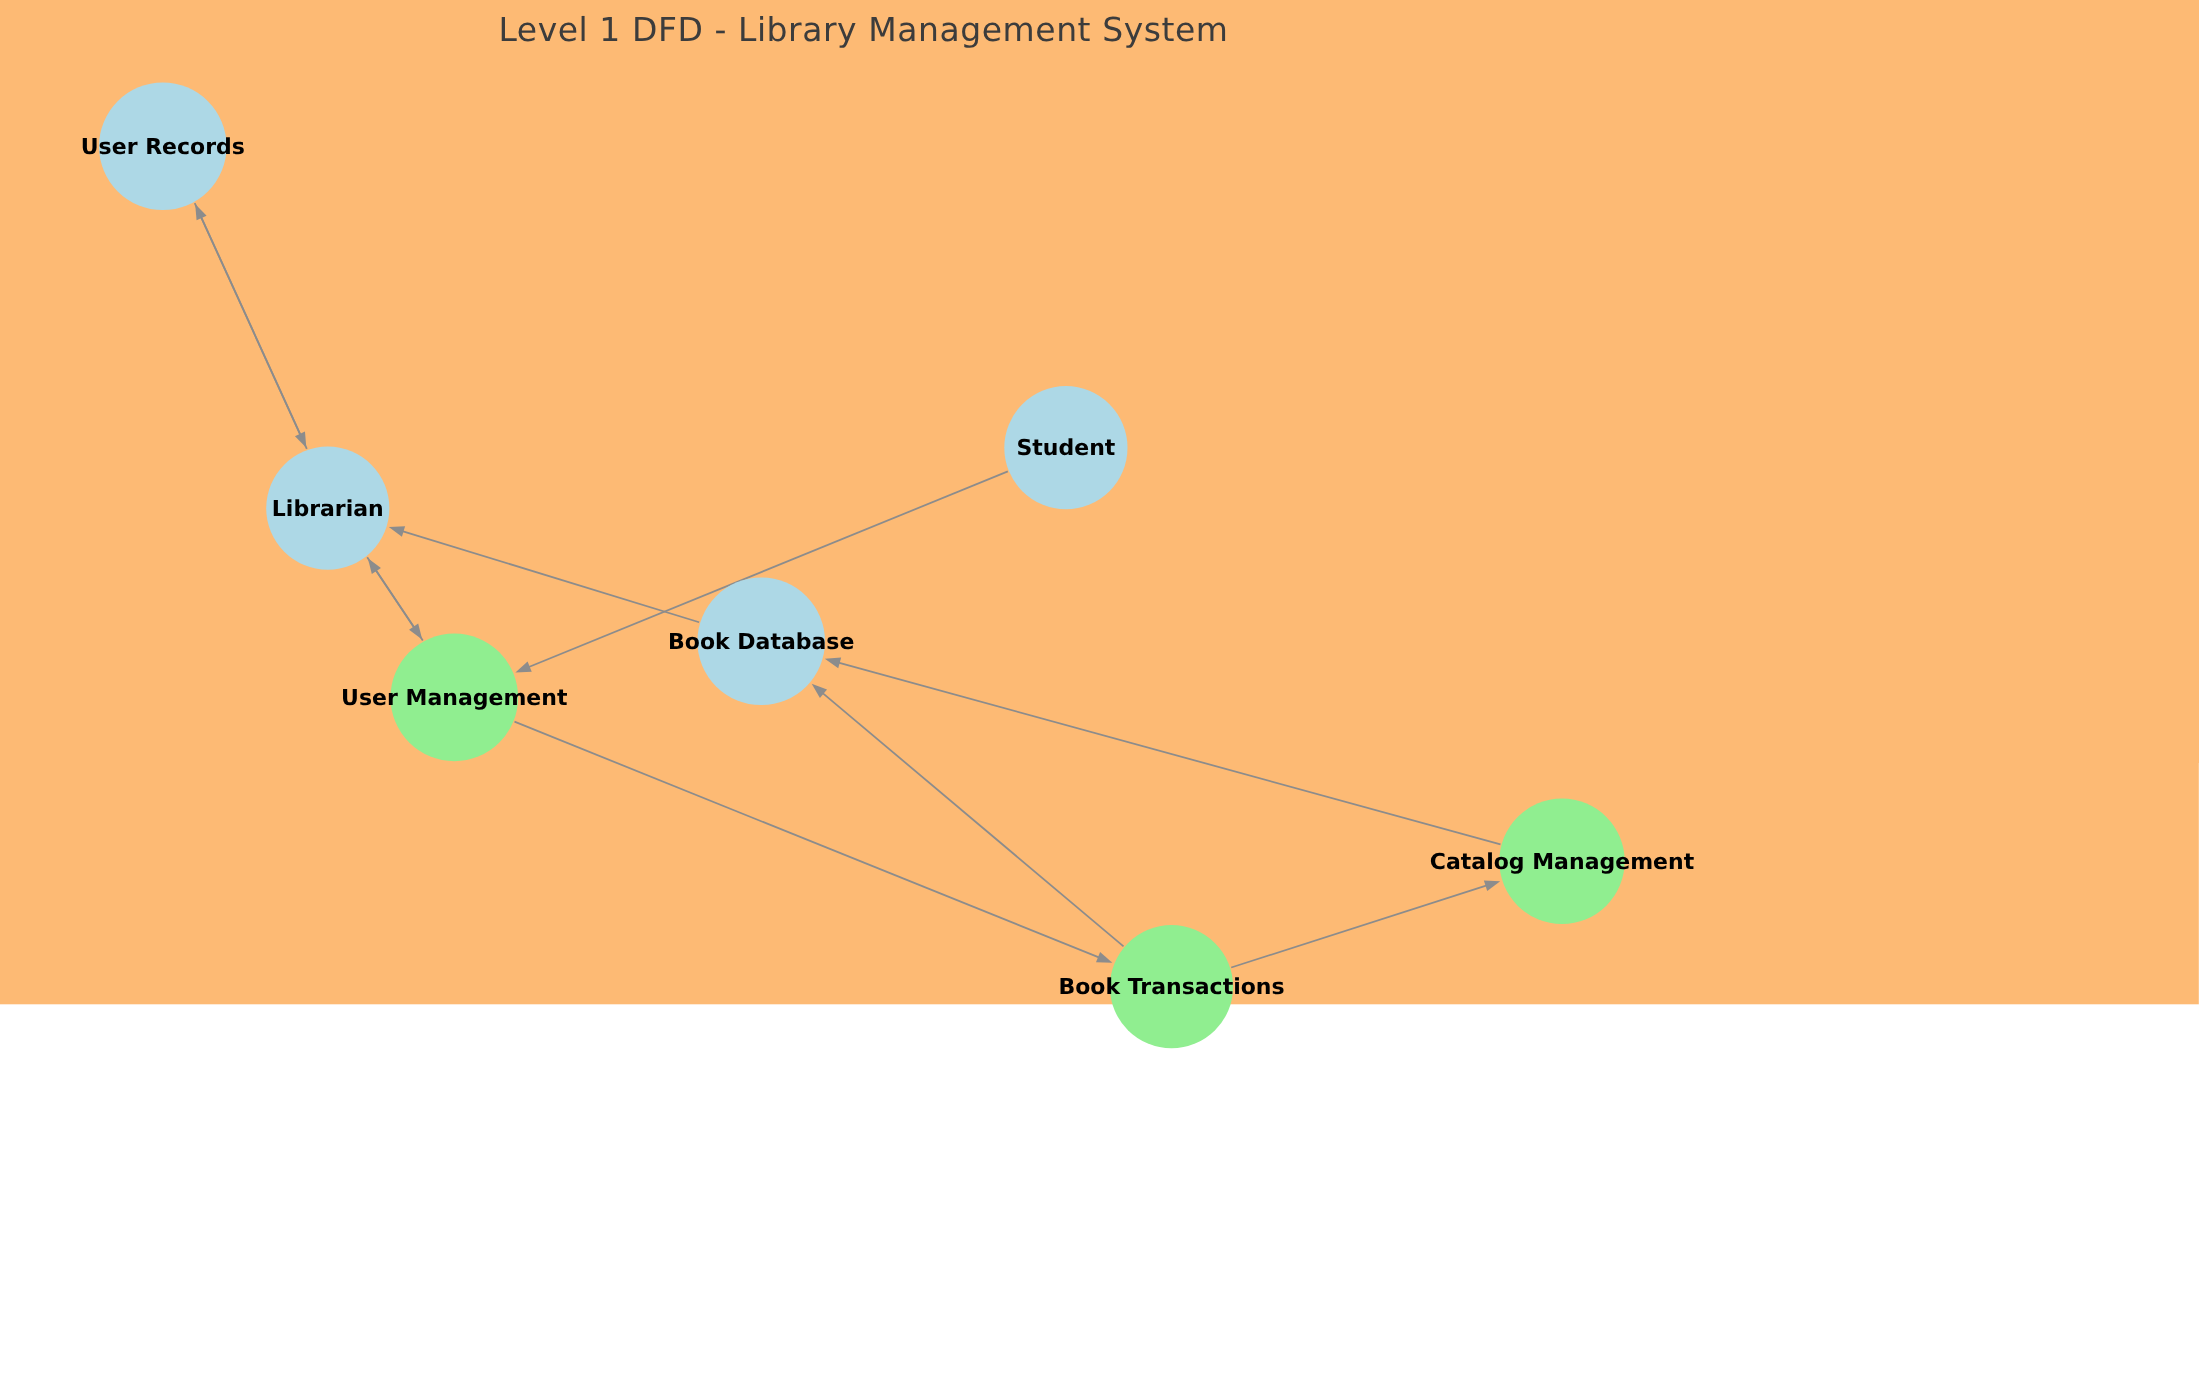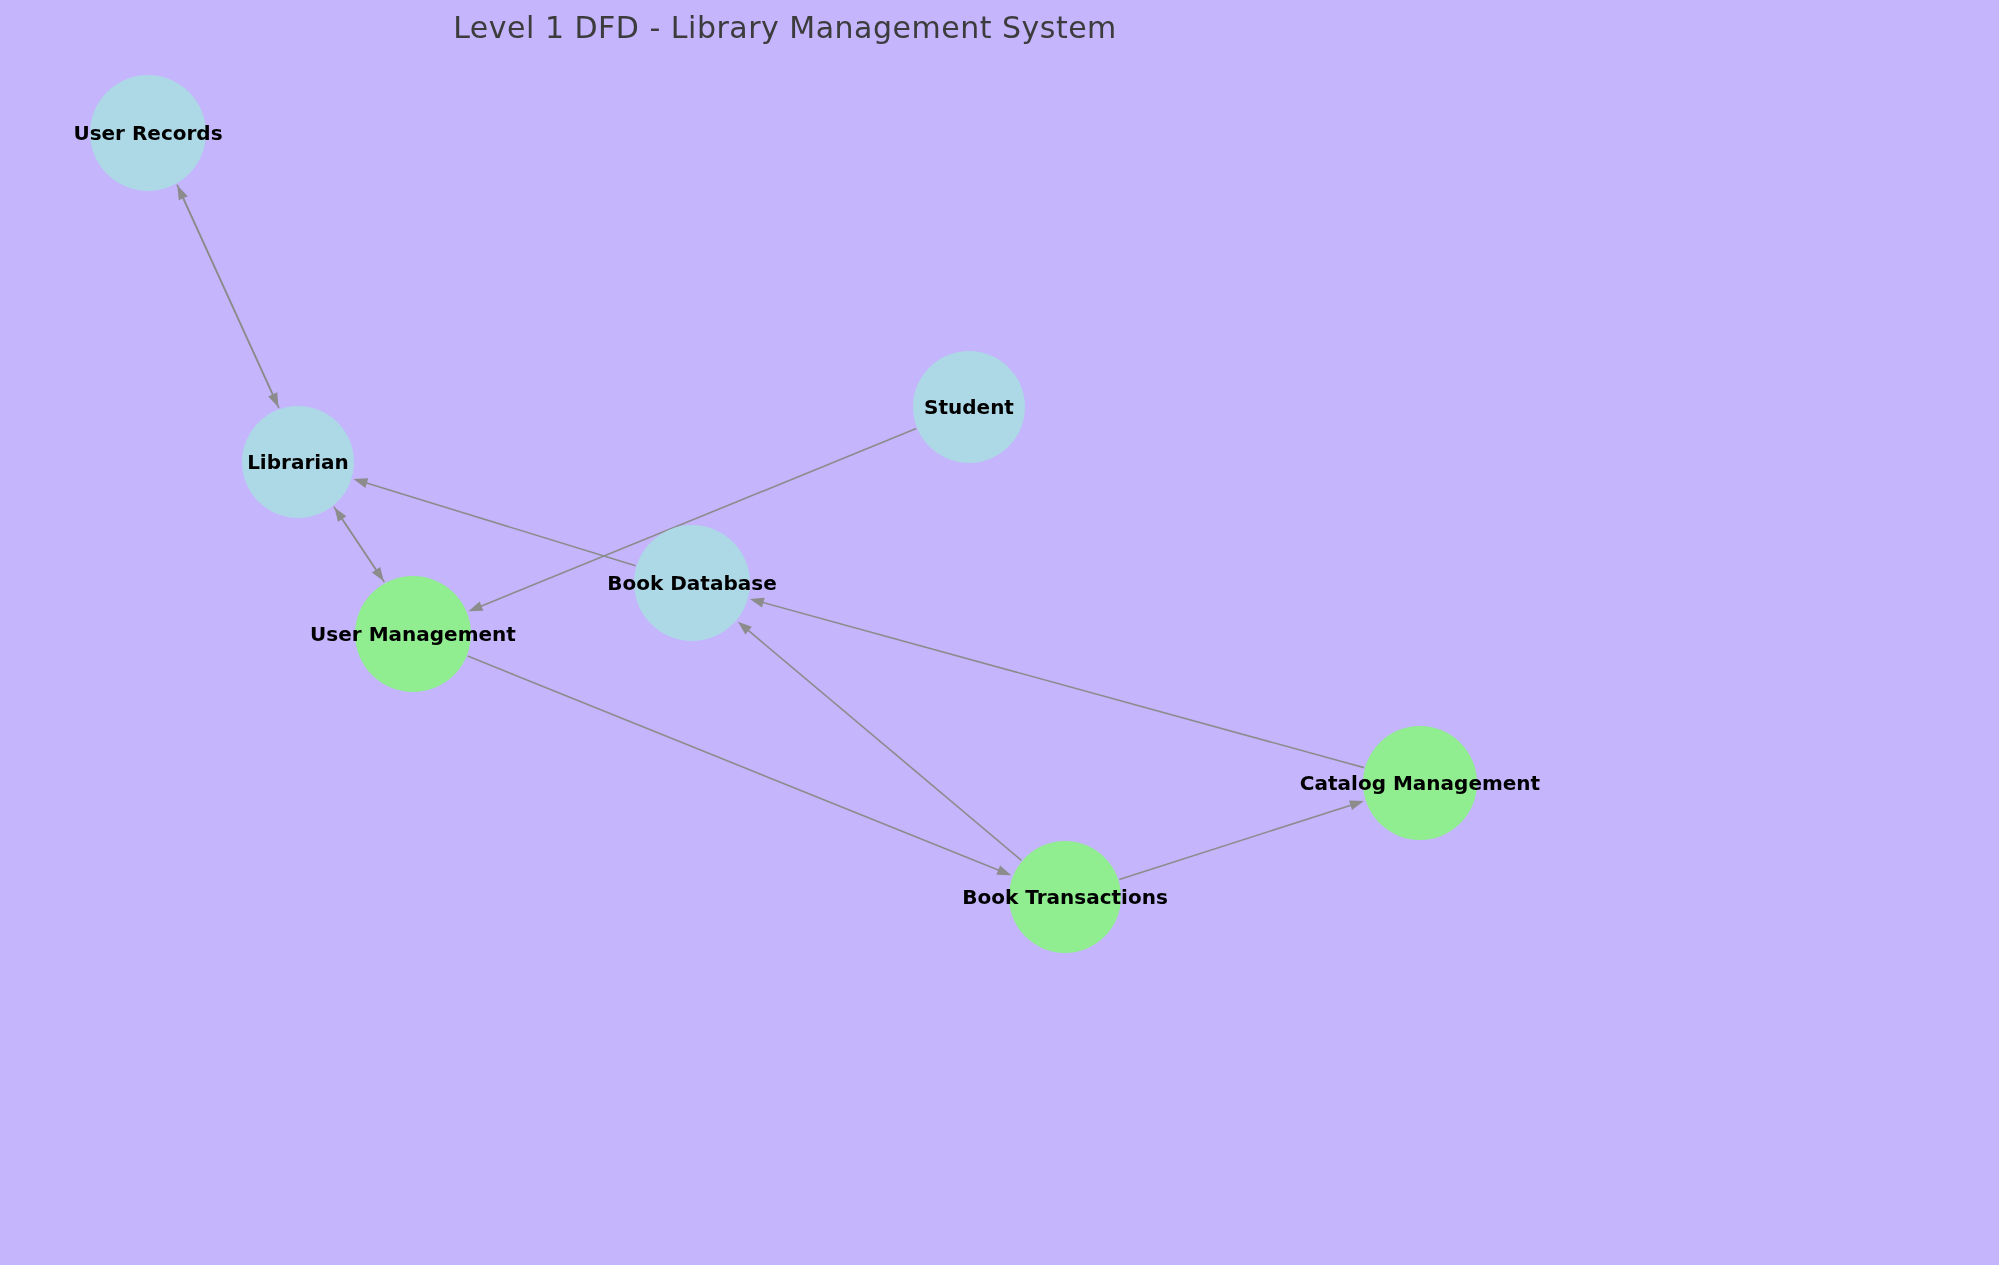--- a/index.html
+++ b/index.html
@@ -7,22 +7,22 @@
     padding: 0;
     background: #ffffff;
     width: 1999px;
     height: 1265px;
     overflow: hidden;
     font-family: "DejaVu Sans", sans-serif;
   }
   .figure {
     position: relative;
     width: 1999px;
-    height: 1265px;
-    background: #c4b5fd;
+    height: 913px;
+    background: #fdba74;
   }
   .diagram-title {
     position: absolute;
     left: 0;
     top: 10px;
     width: 1570px;
     text-align: center;
     font-size: 30px;
     font-weight: 400;
     color: #3c3c3c;

